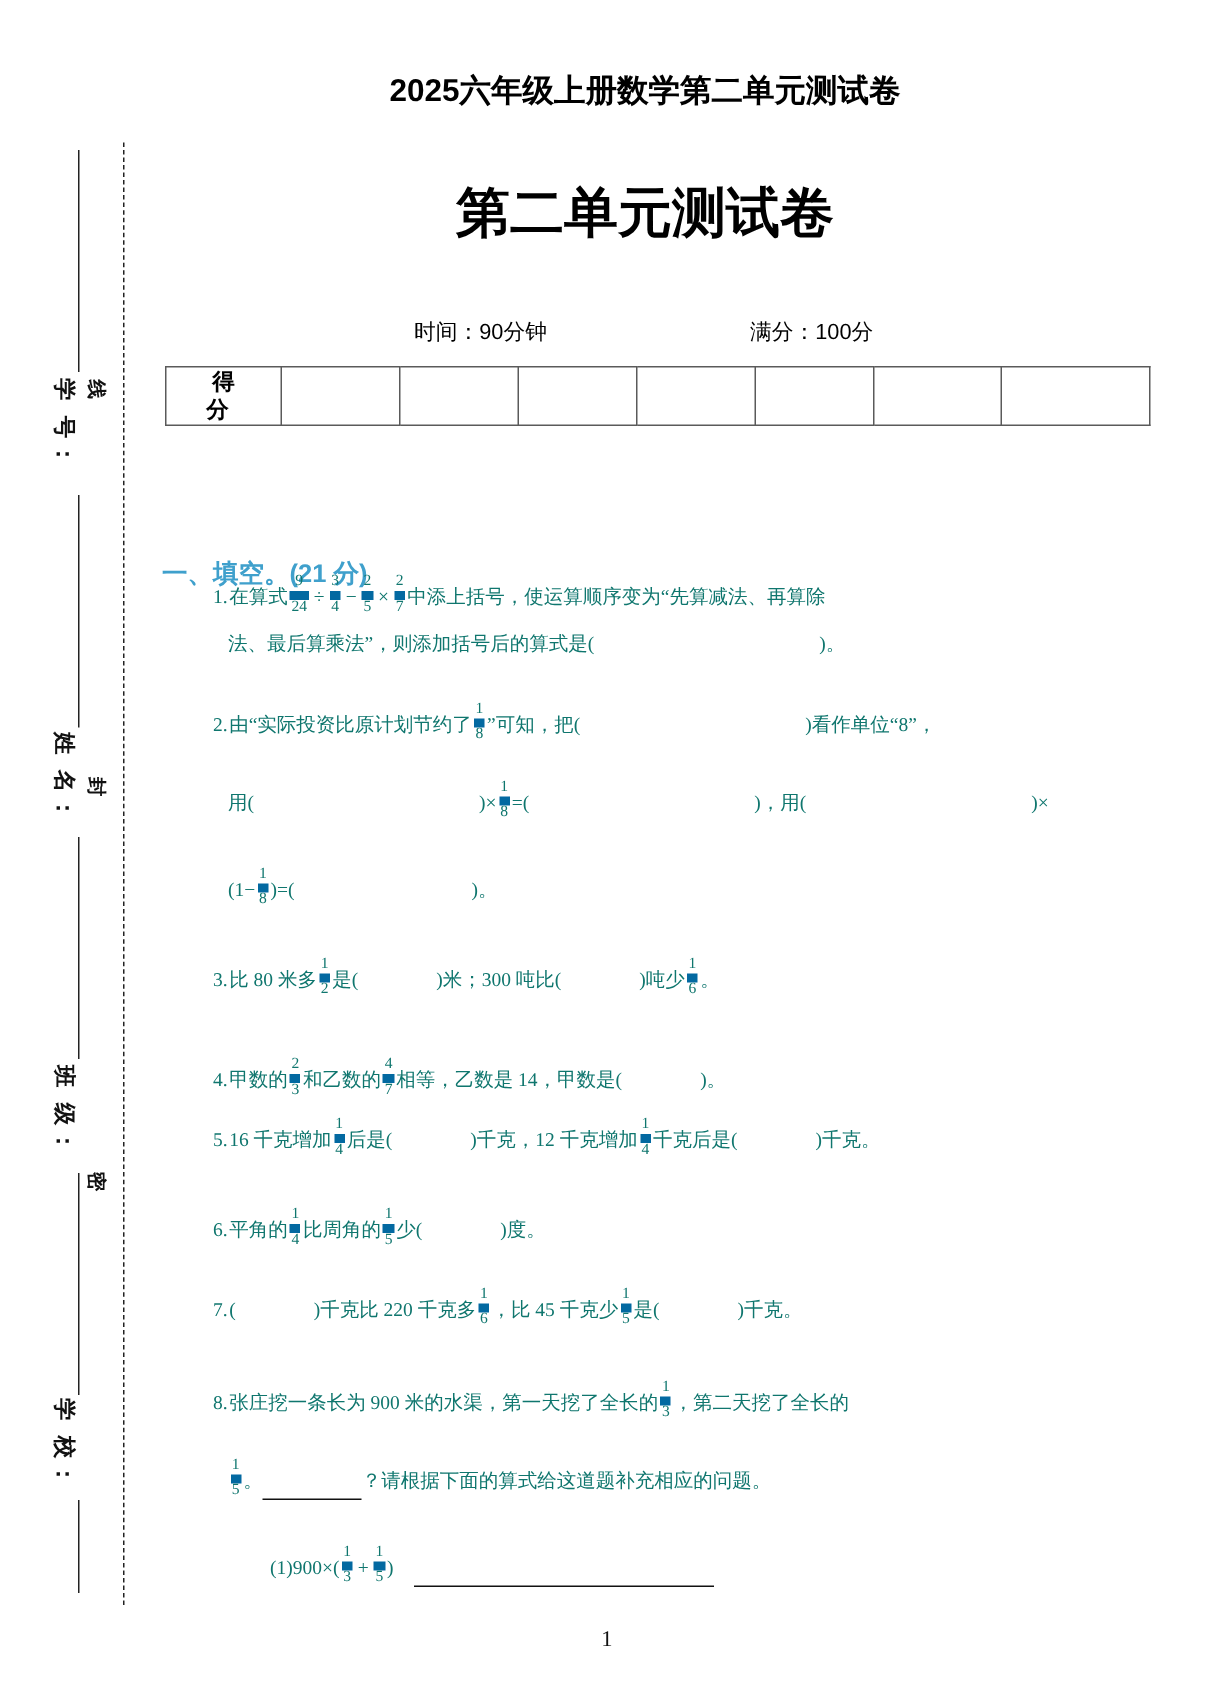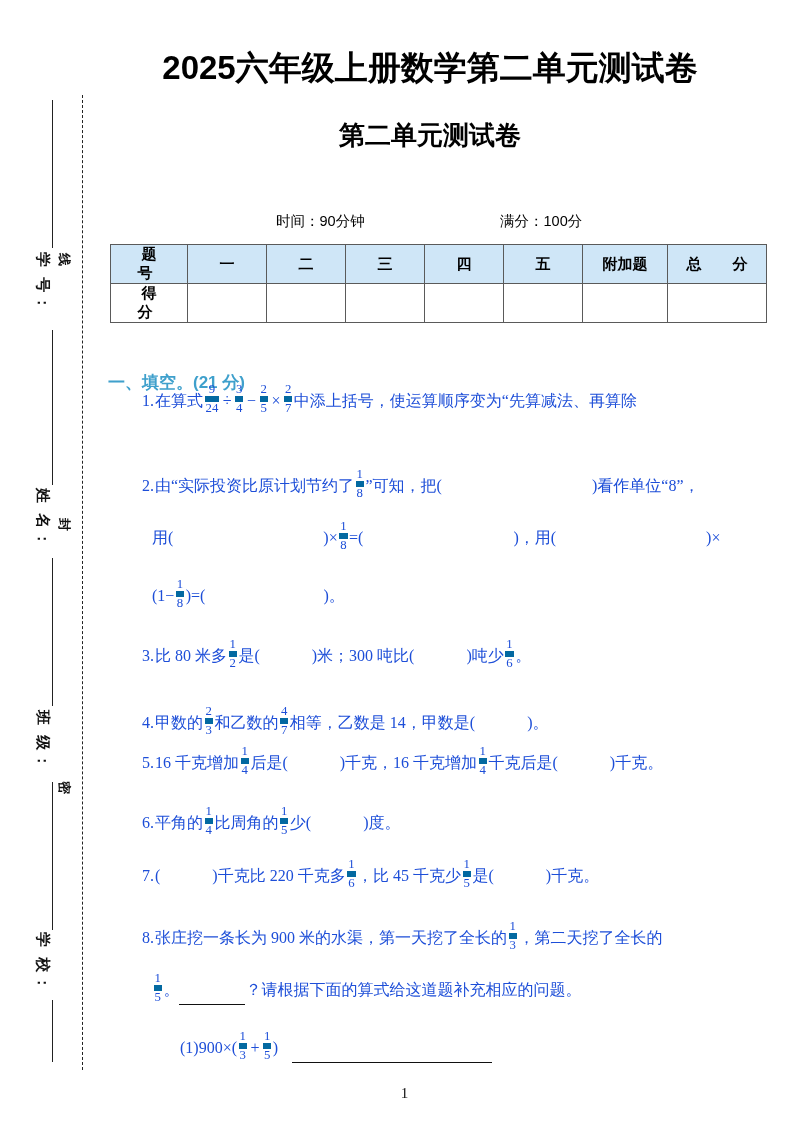--- a/index.html
+++ b/index.html
@@ -66,33 +66,33 @@
     margin-left: -8px;
   }
 
   
   #title-main {
     position: absolute;
     left: 100px; top: 46px;
     width: 660px;
     text-align: center;
     font-family: "Liberation Sans", "DejaVu Sans", sans-serif;
-    font-size: 33px;
+    font-size: 21px;
     font-weight: 700;
     letter-spacing: 0px;
     color: #000;
     white-space: nowrap;
   }
   #title-sub {
     position: absolute;
     left: 100px; top: 118px;
     width: 660px;
     text-align: center;
     font-family: "Liberation Sans", "DejaVu Sans", sans-serif;
-    font-size: 26px;
+    font-size: 36px;
     font-weight: 700;
     color: #000;
   }
 
   
   #meta-line {
     position: absolute;
     left: 110px; top: 212px;
     width: 640px;
     font-family: "Liberation Sans", "DejaVu Sans", sans-serif;
@@ -134,22 +134,22 @@
     font-size: 17px;
     font-weight: 700;
     color: #3fa0cc;
     white-space: nowrap;
   }
 
   
   .q {
     position: absolute;
     font-family: "Liberation Serif", "DejaVu Serif", serif;
-    font-size: 16px;
-    color: #1d4ed8;
+    font-size: 13px;
+    color: #0f766e;
     line-height: 1.0;
     white-space: nowrap;
   }
   .q .num { margin-right: 1px; }
   .gap-s { display: inline-block; width: 52px; }
   .gap-l { display: inline-block; width: 118px; }
   .gap-xl { display: inline-block; width: 150px; }
 
   
   .frac {
@@ -212,69 +212,62 @@
   <div id="title-main">2025六年级上册数学第二单元测试卷</div>
   <div id="title-sub">第二单元测试卷</div>
 
   <div id="meta-line">
     <span class="meta-time">时间：90分钟</span>
     <span class="meta-score">满分：100分</span>
   </div>
 
   <table id="score-table">
     <tbody>
-        <tr class="head">
-      <td class="col-label">题　号</td>
-      <td class="col-n">一</td>
-      <td class="col-n">二</td>
-      <td class="col-n">三</td>
-      <td class="col-n">四</td>
-      <td class="col-n">五</td>
-      <td class="col-extra">附加题</td>
-      <td class="col-total">总　分</td>
-    </tr>
     <tr>
       <td class="col-label">得　分</td>
       <td class="col-n"></td>
       <td class="col-n"></td>
       <td class="col-n"></td>
       <td class="col-n"></td>
       <td class="col-n"></td>
       <td class="col-extra"></td>
       <td class="col-total"></td>
     </tr>
   </tbody>
     </table>
 
   <div class="section-head" style="left:108px; top:337px;margin-top:34px;">一、填空。(21 分)</div>
 
   <div class="q" style="left:142px; top:383px;">
     <span class="num">1.</span><span>在算式</span><span class="frac"><span class="nu">9</span><span class="de">24</span></span><span class="op">÷</span><span class="frac"><span class="nu">3</span><span class="de">4</span></span><span class="op">−</span><span class="frac"><span class="nu">2</span><span class="de">5</span></span><span class="op">×</span><span class="frac"><span class="nu">2</span><span class="de">7</span></span><span>中添上括号，使运算顺序变为“先算减法、再算除</span>
   </div>
+  <div class="q" style="left:152px; top:422px;">
+    <span>法、最后算乘法”，则添加括号后的算式是(</span><span class="gap-xl"></span><span>)。</span>
+  </div>
 
   <div class="q" style="left:142px; top:468px;">
     <span class="num">2.</span><span>由“实际投资比原计划节约了</span><span class="frac"><span class="nu">1</span><span class="de">8</span></span><span>”可知，把(</span><span class="gap-xl"></span><span>)看作单位“8”，</span>
   </div>
   <div class="q" style="left:152px; top:520px;">
     <span>用(</span><span class="gap-xl"></span><span>)×</span><span class="frac"><span class="nu">1</span><span class="de">8</span></span><span>=(</span><span class="gap-xl"></span><span>)，用(</span><span class="gap-xl"></span><span>)×</span>
   </div>
   <div class="q" style="left:152px; top:578px;">
     <span>(1−</span><span class="frac"><span class="nu">1</span><span class="de">8</span></span><span>)=(</span><span class="gap-l"></span><span>)。</span>
   </div>
 
   <div class="q" style="left:142px; top:638px;">
     <span class="num">3.</span><span>比 80 米多</span><span class="frac"><span class="nu">1</span><span class="de">2</span></span><span>是(</span><span class="gap-s"></span><span>)米；300 吨比(</span><span class="gap-s"></span><span>)吨少</span><span class="frac"><span class="nu">1</span><span class="de">6</span></span><span>。</span>
   </div>
 
   <div class="q" style="left:142px; top:705px;">
     <span class="num">4.</span><span>甲数的</span><span class="frac"><span class="nu">2</span><span class="de">3</span></span><span>和乙数的</span><span class="frac"><span class="nu">4</span><span class="de">7</span></span><span>相等，乙数是 14，甲数是(</span><span class="gap-s"></span><span>)。</span>
   </div>
 
   <div class="q" style="left:142px; top:745px;">
-    <span class="num">5.</span><span>16 千克增加</span><span class="frac"><span class="nu">1</span><span class="de">4</span></span><span>后是(</span><span class="gap-s"></span><span>)千克，16 千克增加</span><span class="frac"><span class="nu">1</span><span class="de">4</span></span><span>千克后是(</span><span class="gap-s"></span><span>)千克。</span>
+    <span class="num">5.</span><span>16 千克增加</span><span class="frac"><span class="nu">1</span><span class="de">4</span></span><span>后是(</span><span class="gap-s"></span><span>)千克，12 千克增加</span><span class="frac"><span class="nu">1</span><span class="de">4</span></span><span>千克后是(</span><span class="gap-s"></span><span>)千克。</span>
   </div>
 
   <div class="q" style="left:142px; top:805px;">
     <span class="num">6.</span><span>平角的</span><span class="frac"><span class="nu">1</span><span class="de">4</span></span><span>比周角的</span><span class="frac"><span class="nu">1</span><span class="de">5</span></span><span>少(</span><span class="gap-s"></span><span>)度。</span>
   </div>
 
   <div class="q" style="left:142px; top:858px;">
     <span class="num">7.</span><span>(</span><span class="gap-s"></span><span>)千克比 220 千克多</span><span class="frac"><span class="nu">1</span><span class="de">6</span></span><span>，比 45 千克少</span><span class="frac"><span class="nu">1</span><span class="de">5</span></span><span>是(</span><span class="gap-s"></span><span>)千克。</span>
   </div>
 

